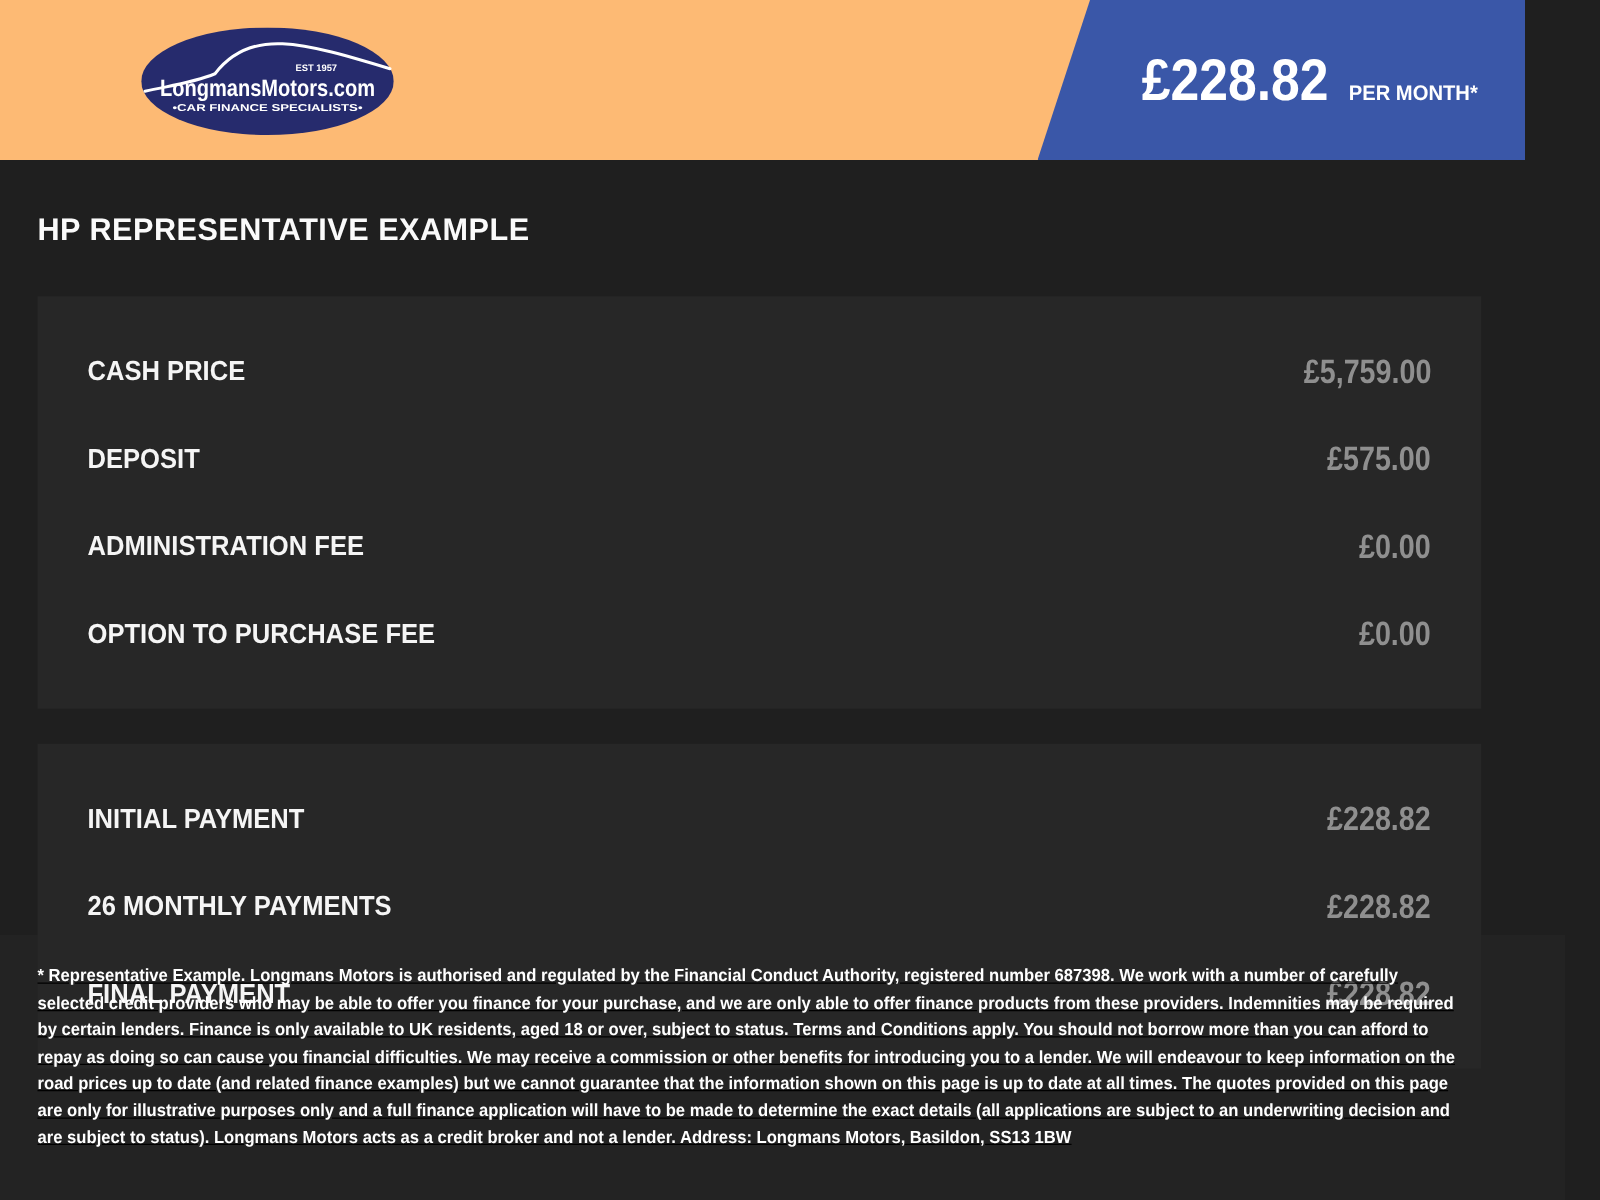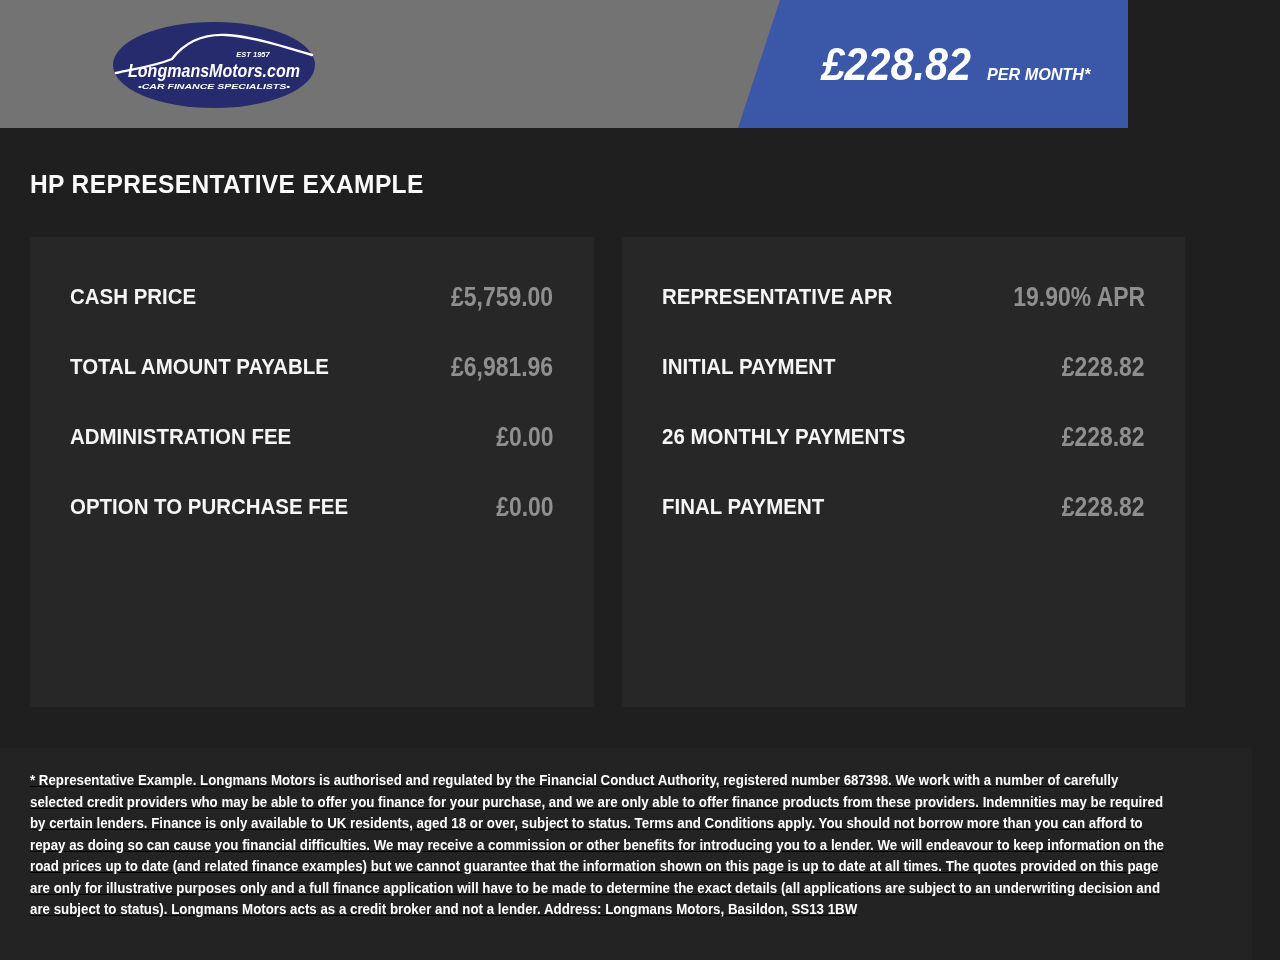--- a/index.html
+++ b/index.html
@@ -5,24 +5,23 @@
   * { margin: 0; padding: 0; box-sizing: border-box; }
   html, body { width: 1280px; height: 960px; overflow: hidden; }
   body {
     font-family: "Liberation Sans", sans-serif;
     background: #1f1f1f;
   }
 
   
   .header {
     position: relative;
-    width: 1128px;
+    width: 1220px;
     height: 128px;
-    background: #737373;
-    font-style: italic;
+    background: #fdba74;
   }
   .logo {
     position: absolute;
     left: 113px;
     top: 22px;
     width: 202px;
     height: 86px;
     cursor: pointer;
   }
   .banner {
@@ -68,20 +67,21 @@
     font-size: 25px;
     font-weight: bold;
     letter-spacing: 0.4px;
     margin-bottom: 38px;
     transform: scaleX(0.98);
     transform-origin: left center;
   }
   .panels {
     display: flex;
     gap: 28px;
+    flex-direction: column;
   }
   .panel {
     flex: 1;
     height: 470px;
     background: #272727;
     padding: 25px 40px;
   }
   .finance-row {
     height: 70px;
     display: flex;
@@ -146,38 +146,34 @@
   <div class="page-title">HP REPRESENTATIVE EXAMPLE</div>
 
   <div class="panels">
 
     <div class="panel">
       <div class="finance-row">
         <span class="row-label">CASH PRICE</span>
         <span class="row-value">£5,759.00</span>
       </div>
       <div class="finance-row">
-        <span class="row-label">TOTAL AMOUNT PAYABLE</span>
-        <span class="row-value">£6,981.96</span>
+        <span class="row-label">DEPOSIT</span>
+        <span class="row-value">£575.00</span>
       </div>
       <div class="finance-row">
         <span class="row-label">ADMINISTRATION FEE</span>
         <span class="row-value">£0.00</span>
       </div>
       <div class="finance-row">
         <span class="row-label">OPTION TO PURCHASE FEE</span>
         <span class="row-value">£0.00</span>
       </div>
     </div>
 
     <div class="panel">
-      <div class="finance-row">
-        <span class="row-label">REPRESENTATIVE APR</span>
-        <span class="row-value">19.90% APR</span>
-      </div>
       <div class="finance-row">
         <span class="row-label">INITIAL PAYMENT</span>
         <span class="row-value">£228.82</span>
       </div>
       <div class="finance-row">
         <span class="row-label">26 MONTHLY PAYMENTS</span>
         <span class="row-value">£228.82</span>
       </div>
       <div class="finance-row">
         <span class="row-label">FINAL PAYMENT</span>

